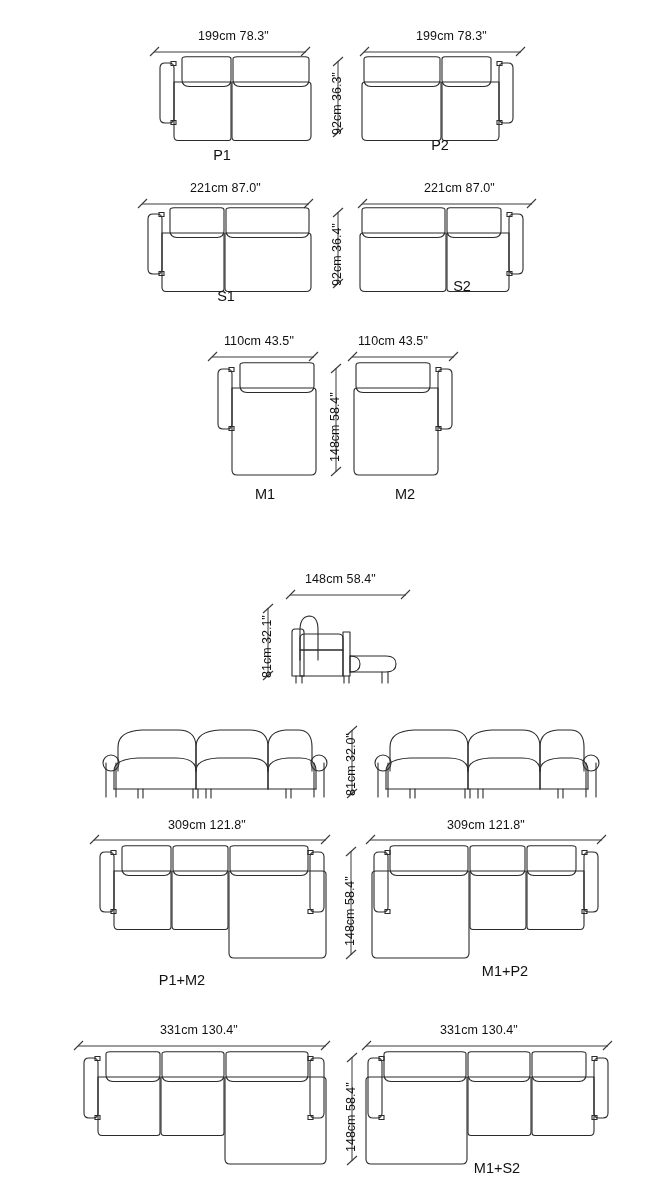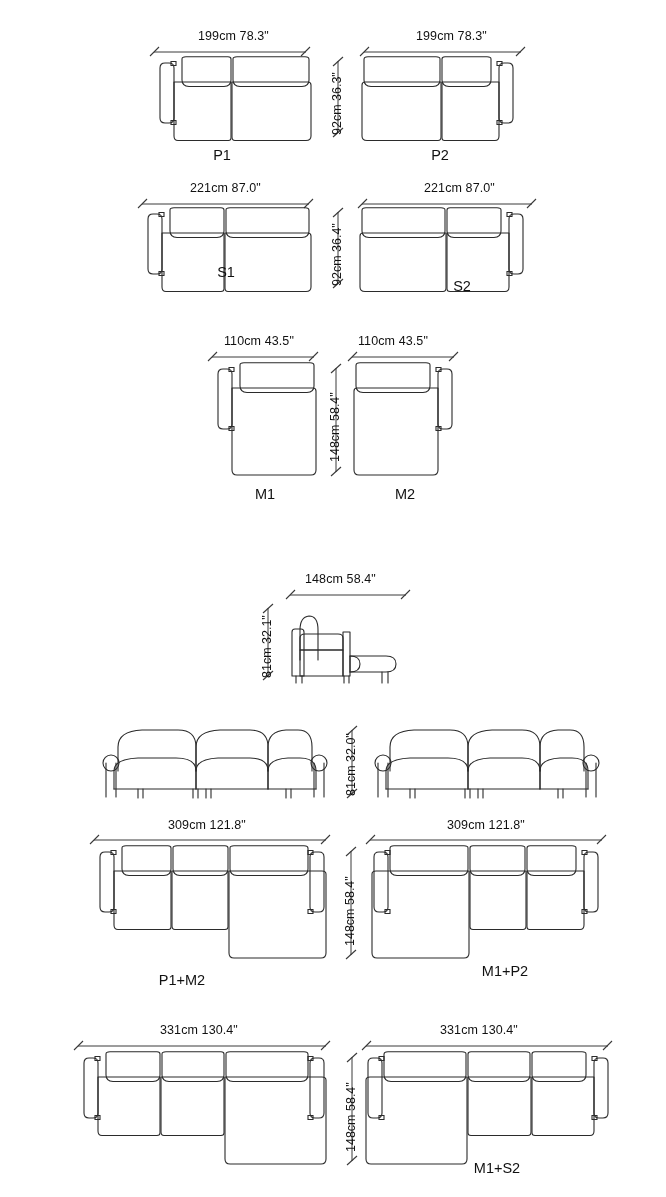--- a/index.html
+++ b/index.html
@@ -86,21 +86,21 @@
         <path class="ln" d="M22,26 L79,26 L79,82 Q79,84.5 76.5,84.5 L26,84.5 Q22,84.5 22,80 Z"></path>
         <path class="ln" d="M80,26 L156,26 Q159,26 159,29 L159,80 Q159,84.5 154,84.5 L83,84.5 Q80,84.5 80,81 Z"></path>
         <path class="ln" d="M30,3 Q30,0.8 34,0.8 L76,0.8 Q79,0.8 79,3 L79,24 Q79,30 72,30.5 L37,30.5 Q30,30 30,24 Z"></path>
         <path class="ln" d="M81,3 Q81,0.8 85,0.8 L153,0.8 Q157,0.8 157,3.5 L157,24 Q157,30 150,30.5 L88,30.5 Q81,30 81,24 Z"></path>
         <path class="ln" d="M8,12 Q8,7 13,7 L17,7 Q22,7 22,12 L22,62 Q22,67 17,67 L13,67 Q8,67 8,62 Z"></path>
         <path class="ln2" d="M19,5.5 L24,5.5 L24,9.5 L19,9.5 Z"></path>
         <path class="ln2" d="M19,64.5 L24,64.5 L24,68.5 L19,68.5 Z"></path>
       </g>
     </svg>
   </div>
-  <div class="lbl" style="left:410px;top:147px;width:60px;">P2</div>
+  <div class="lbl" style="left:410px;top:137px;width:60px;">P2</div>
 
   <div class="dimtext" style="left:190px;top:181px;">221cm 87.0"</div>
   <div class="mod" style="left:138px;top:197px;">
     <svg width="175" height="12" viewBox="0 0 175 12">
       <path class="dimline" d="M4,7 L171,7"></path>
       <path class="tick" d="M0,11 L9,2"></path>
       <path class="tick" d="M166,11 L175,2"></path>
     </svg>
   </div>
 
@@ -108,21 +108,21 @@
     <svg width="176" height="86" viewBox="0 0 176 86">
       <path class="ln" d="M22,26 L84,26 L84,82 Q84,84.5 81,84.5 L26,84.5 Q22,84.5 22,80 Z"></path>
       <path class="ln" d="M85,26 L168,26 Q171,26 171,29 L171,80 Q171,84.5 166,84.5 L88,84.5 Q85,84.5 85,81 Z"></path>
       <path class="ln" d="M30,3 Q30,0.8 34,0.8 L81,0.8 Q84,0.8 84,3 L84,24 Q84,30 77,30.5 L37,30.5 Q30,30 30,24 Z"></path>
       <path class="ln" d="M86,3 Q86,0.8 90,0.8 L165,0.8 Q169,0.8 169,3.5 L169,24 Q169,30 162,30.5 L93,30.5 Q86,30 86,24 Z"></path>
       <path class="ln" d="M8,12 Q8,7 13,7 L17,7 Q22,7 22,12 L22,62 Q22,67 17,67 L13,67 Q8,67 8,62 Z"></path>
       <path class="ln2" d="M19,5.5 L24,5.5 L24,9.5 L19,9.5 Z"></path>
       <path class="ln2" d="M19,64.5 L24,64.5 L24,68.5 L19,68.5 Z"></path>
     </svg>
   </div>
-  <div class="lbl" style="left:196px;top:264px;width:60px;">S1</div>
+  <div class="lbl" style="left:196px;top:288px;width:60px;">S1</div>
 
   <div class="mod" style="left:332px;top:208px;">
     <svg width="12" height="80" viewBox="0 0 12 80">
       <path class="dimline" d="M6,4 L6,76"></path>
       <path class="tick" d="M1,9 L11,0"></path>
       <path class="tick" d="M1,80 L11,71"></path>
     </svg>
   </div>
   <div class="vtext" style="left:330px;top:286px;">92cm 36.4"</div>
 

